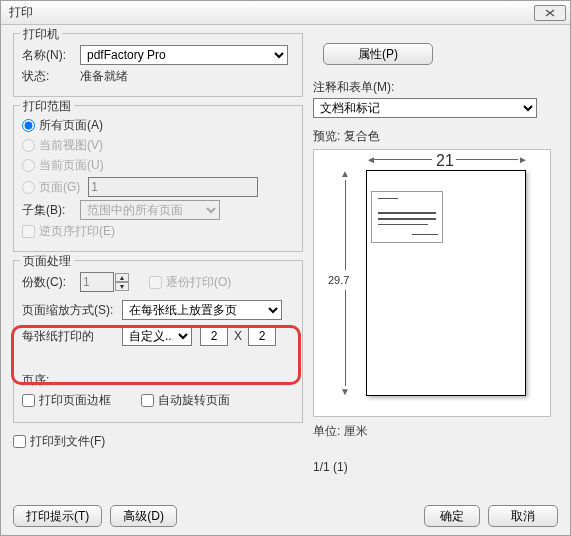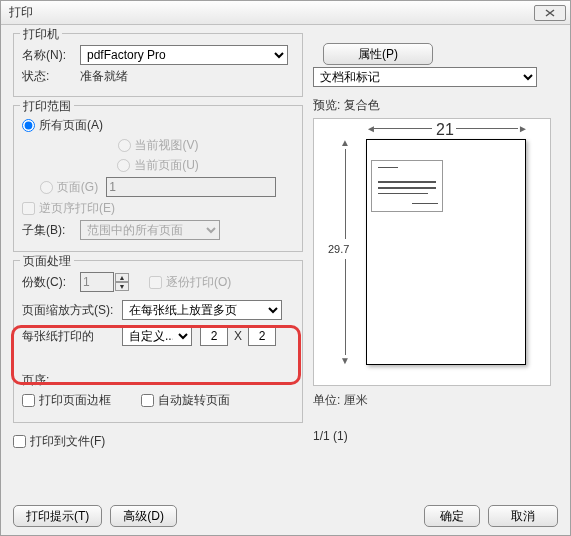--- a/index.html
+++ b/index.html
@@ -13,21 +13,21 @@
 .group legend { position: absolute; top: -8px; left: 6px; background: #f0f0f0; padding: 0 3px; font-size: 12px; }
 .row { display: flex; align-items: center; margin: 3px 0; }
 .row .lab { width: 58px; }
 .row .labw { width: 50px; }
 select, input[type=text] { font-size: 12px; height: 20px; border: 1px solid #7a7a7a; background: #fff; padding: 0 2px; }
 input[type=text][disabled], select[disabled] { background: #eee; color: #888; }
 .btn { height: 22px; border: 1px solid #888; background: linear-gradient(#fdfdfd,#e3e3e3); border-radius: 5px; font-size: 12px; padding: 0 12px; cursor: pointer; }
 input[type=radio], input[type=checkbox] { margin-right: 4px; vertical-align: middle; }
 .left { position: absolute; left: 12px; top: 8px; width: 290px; }
 .right { position: absolute; left: 312px; top: 8px; width: 238px; }
-.disabled-text { color: #aaa; justify-content: center; }
+.disabled-text { color: #aaa; }
 .highlight { position: absolute; border: 3px solid #e23b3b; border-radius: 10px; pointer-events: none; z-index: 10; }
 .spin { display: inline-flex; flex-direction: column; margin-left: 1px; }
 .spin div { width: 14px; height: 9px; border: 1px solid #999; background: #eee; font-size: 7px; line-height: 7px; text-align: center; }
 .preview-box { border: 1px solid #c0c0c0; background: #fff; height: 268px; position: relative; margin-top: 4px; }
 .page-rect { position: absolute; left: 52px; top: 20px; width: 160px; height: 226px; border: 1px solid #000; box-shadow: 2px 2px 4px rgba(0,0,0,.3); }
 .page-thumb { position: absolute; left: 4px; top: 20px; width: 72px; height: 52px; border: 1px solid #999; background: #fff; }
 .thumb-line { position: absolute; background: #555; height: 2px; }
 .footer { position: absolute; bottom: 8px; left: 12px; right: 12px; display: flex; justify-content: space-between; }
 .footer .grp { display: flex; gap: 8px; }
 .arrow { position: absolute; font-size: 10px; color: #666; }
@@ -71,26 +71,26 @@
             <label><input type="radio" name="r" disabled="" style=""><span>当前视图(V)</span></label>
           </div>
         <div class="row disabled-text">
             <label><input type="radio" name="r" disabled="" style=""><span>当前页面(U)</span></label>
           </div>
         <div class="row disabled-text">
           <label><input type="radio" name="r" disabled="" style=""><span>页面(G)</span></label>
           <input type="text" style="width: 170px; margin-left: 8px;" disabled="" value="1">
         </div>
         <div class="row">
-            <label class="disabled-text"><input type="checkbox" disabled="" style=""><span>逆页序打印(E)</span></label>
-          </div>
-        <div class="row">
           <span class="labw">子集(B):</span>
           <select style="width:140px;margin-left:8px" disabled=""><option>范围中的所有页面</option></select>
         </div>
+        <div class="row">
+            <label class="disabled-text"><input type="checkbox" disabled="" style=""><span>逆页序打印(E)</span></label>
+          </div>
       </div>
 
       <div class="group" style="padding-bottom:10px">
         <legend>页面处理</legend>
         <div class="row">
           <span class="labw">份数(C):</span>
           <input type="text" style="width: 34px; margin-left: 8px;" disabled="" value="1">
           <div class="spin">
               <div>▲</div>
               <div>▼</div>
@@ -117,20 +117,21 @@
         </div>
       </div>
 
       <div class="row" style="margin-top:10px">
         <label><input type="checkbox" style=""><span>打印到文件(F)</span></label>
       </div>
     </div>
 
     <div class="right">
       <button class="btn" style="width:110px;margin-left:10px;margin-top:10px">属性(P)</button>
+      <div style="margin-top:14px">注释和表单(M):</div>
       <select style="width:224px;margin-top:2px"><option>文档和标记</option></select>
 
       <div style="margin-top:10px">预览: 复合色</div>
       <div class="preview-box">
 
         <div class="arrow" style="left:52px;top:4px">◄</div>
         <div class="dimline" style="left:60px;top:9px;width:58px;height:1px"></div>
         <span style="position:absolute;left:122px;top:2px;font-size:16px">21</span>
         <div class="dimline" style="left:142px;top:9px;width:62px;height:1px"></div>
         <div class="arrow" style="left:204px;top:4px">►</div>

